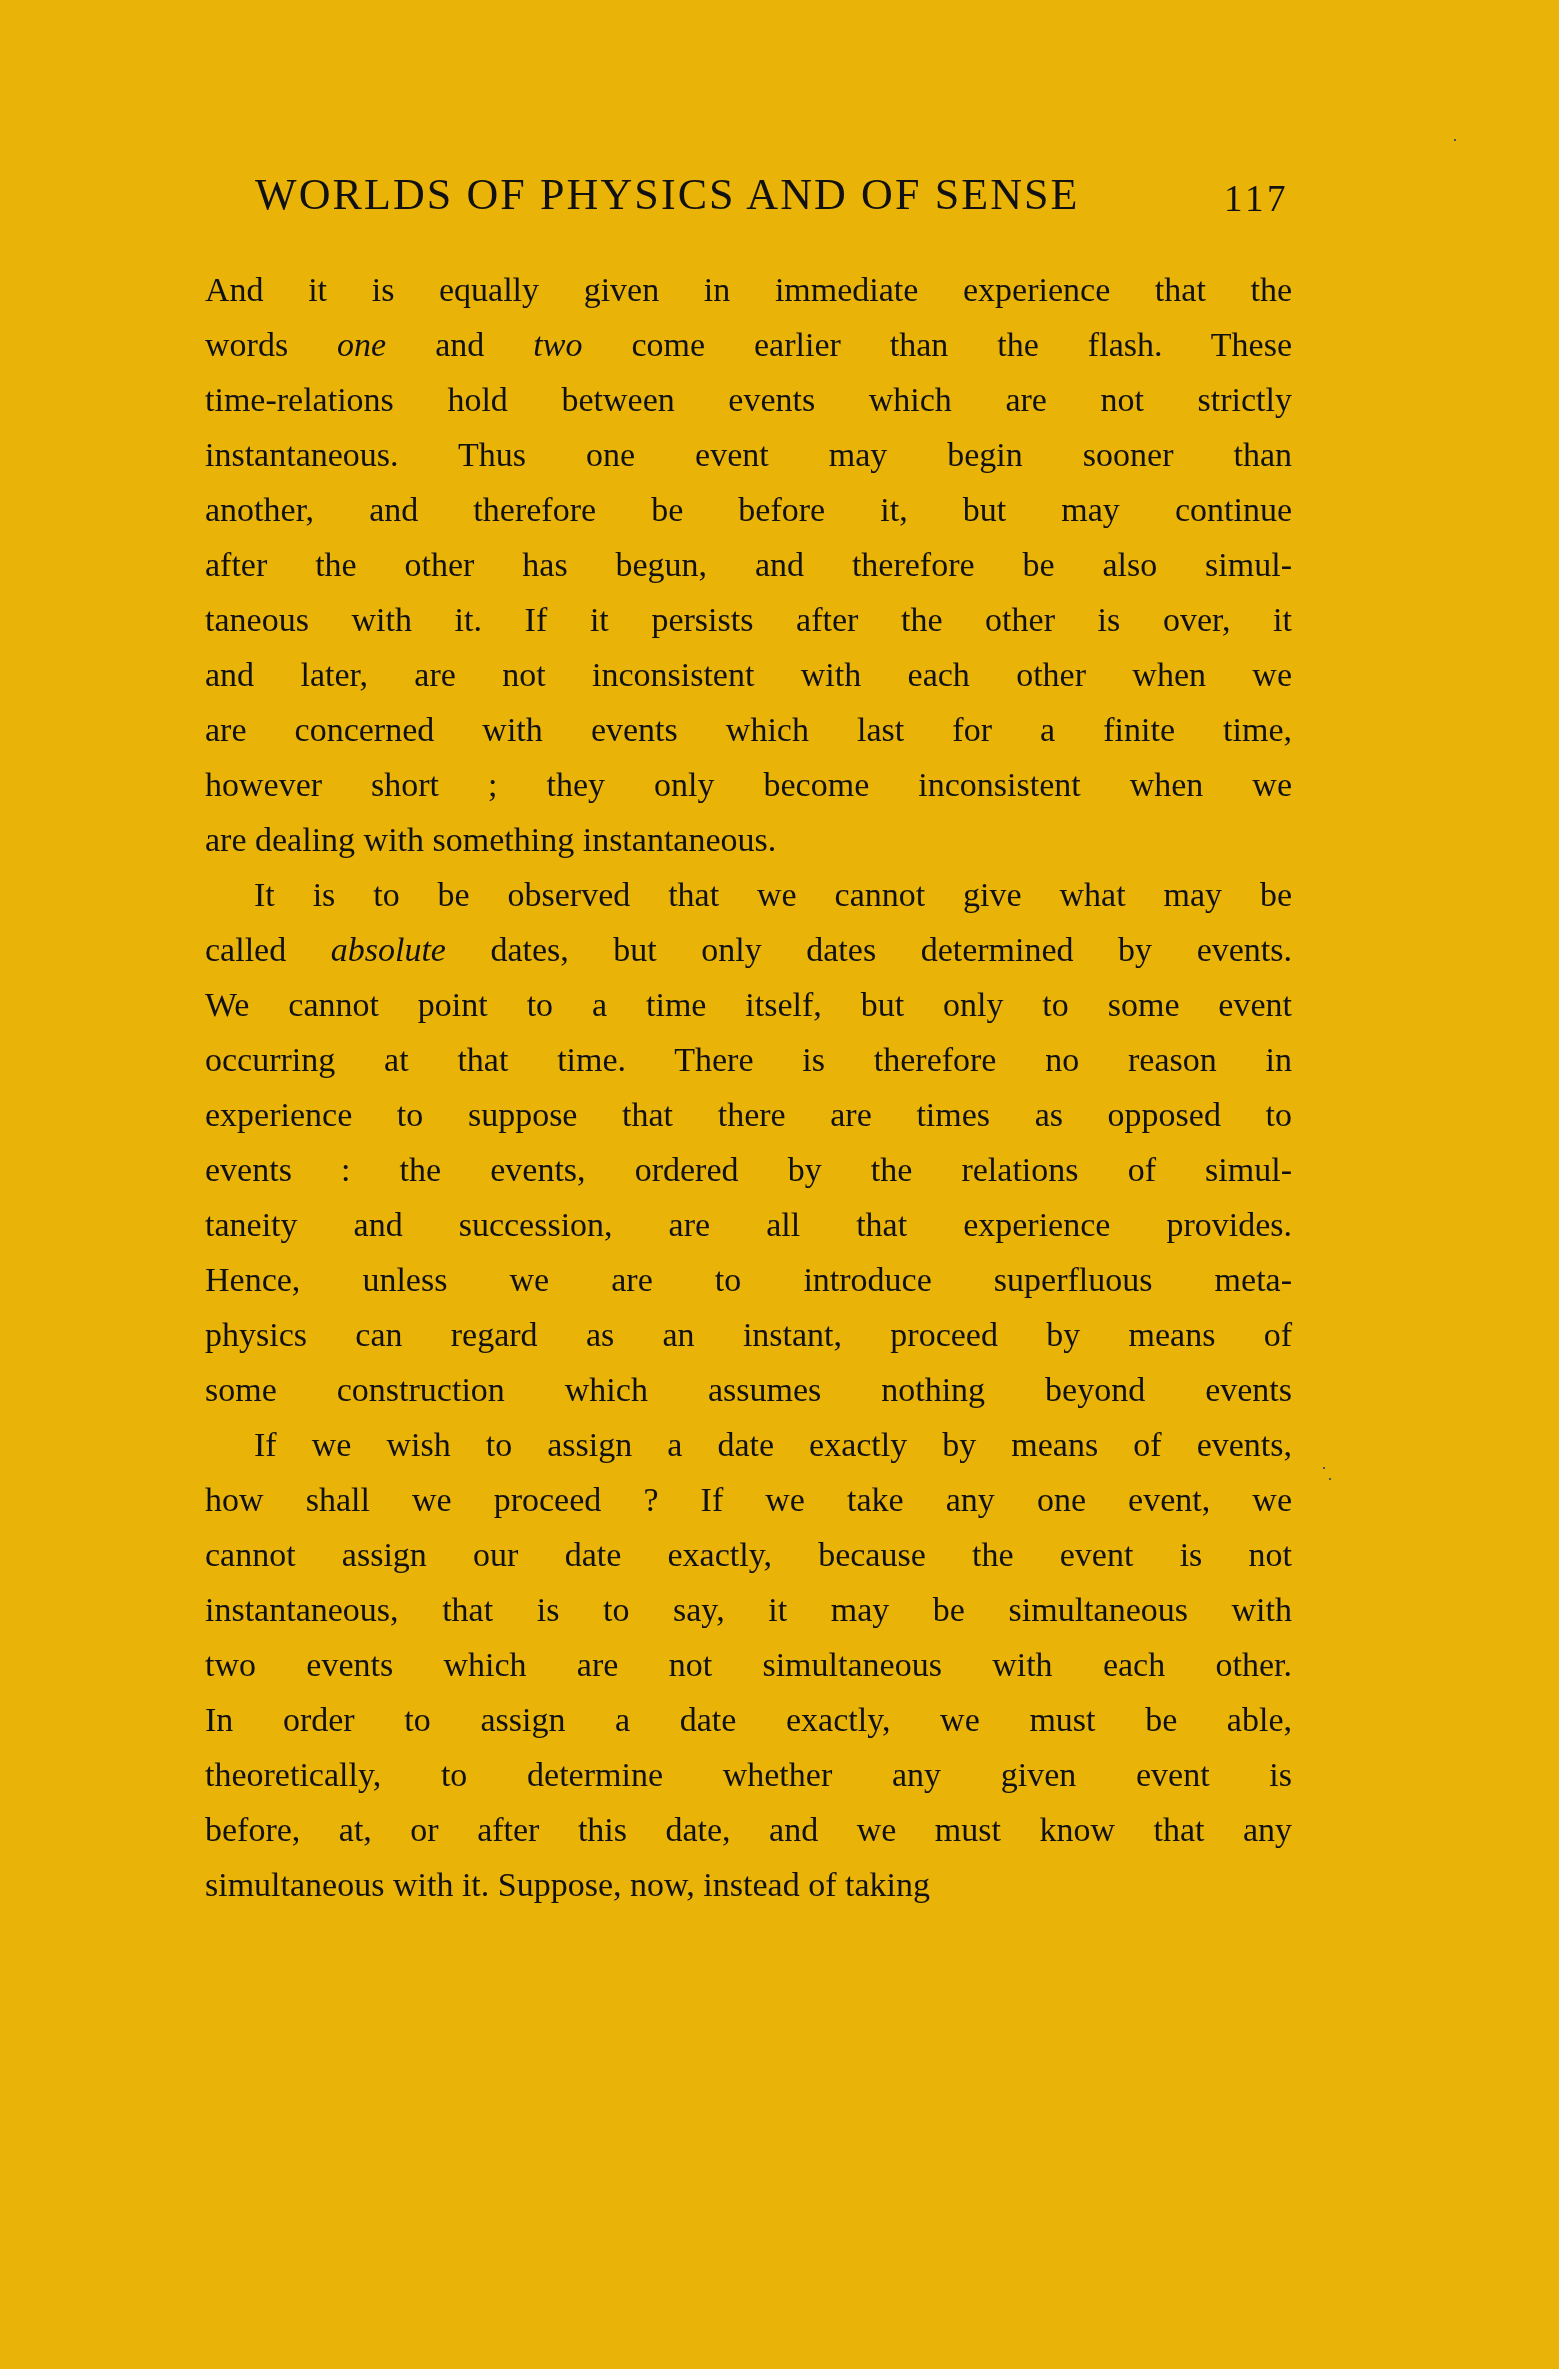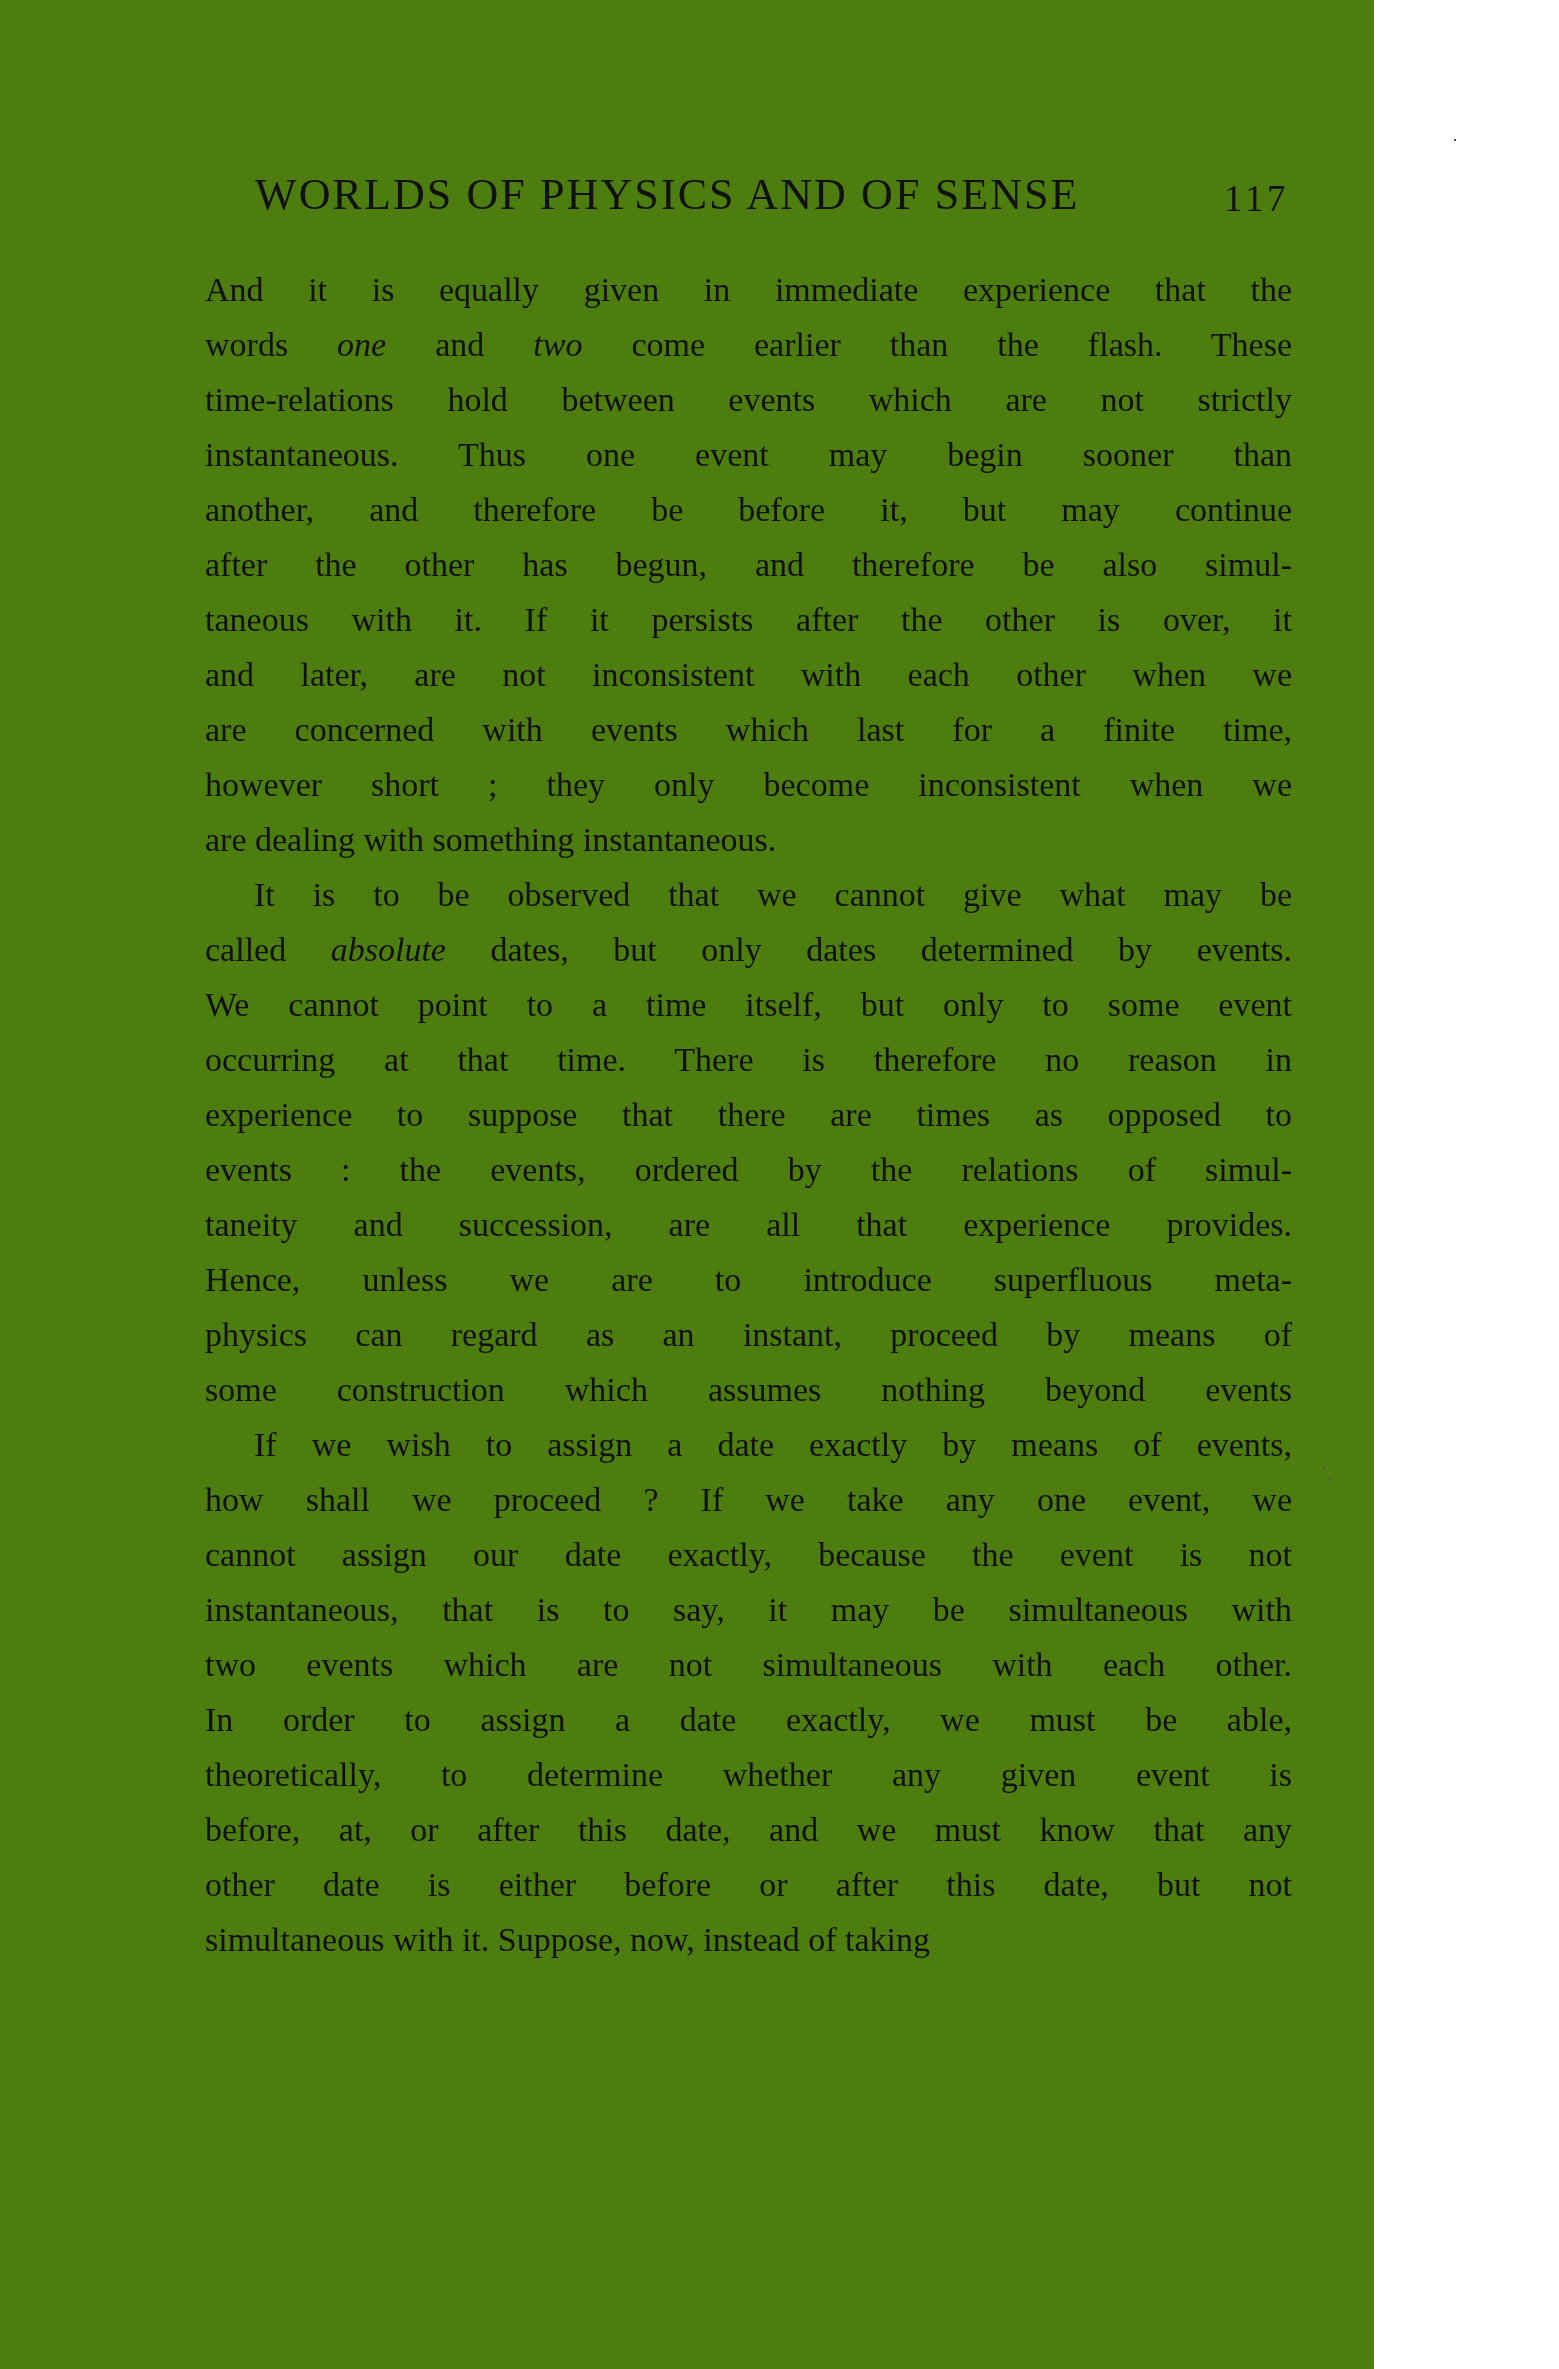--- a/index.html
+++ b/index.html
@@ -1,17 +1,17 @@
 <!DOCTYPE html>
 <html style="font-size:15px"><head>
 <meta charset="utf-8">
 <style>
   html, body { margin: 0; padding: 0; background: #ffffff; }
   body { width: 1559px; height: 2369px; position: relative; overflow: hidden; color: #111111; font-family: "Liberation Serif", "DejaVu Serif", serif; }
-  .page { position: absolute; left: 0; top: 0; width: 1374px; height: 2369px; background: #4d7c0f; }
+  .page { position: absolute; left: 0; top: 0; width: 1559px; height: 2369px; background: #eab308; }
   .running-head { position: absolute; left: 255px; top: 167px; width: 1038px; height: 56px; }
   .running-title { position: absolute; left: 0; top: 0; font-size: 44px; letter-spacing: 2.1px; line-height: 56px; white-space: nowrap; }
   .page-number { position: absolute; right: 3.7px; top: 3.7px; font-size: 37px; letter-spacing: 3.7px; line-height: 56px; }
   .body-text { position: absolute; left: 205px; top: 262px; width: 1087px; }
   .line { display: block; height: 55px; line-height: 55px; font-size: 34px; text-align: justify; text-align-last: justify; white-space: nowrap; overflow: visible; }
   .line.last { text-align-last: left; }
   .line.indent { padding-left: 49px; }
   .line i { font-style: italic; }
   .speck { position: absolute; width: 1.9px; height: 1.9px; background: #555; }
 </style>
@@ -52,21 +52,20 @@
       </div>
       <div>
         <span class="line indent"><span>If we wish to assign a date exactly by means of events,</span></span>
         <span class="line"><span>how shall we proceed ?  If we take any one event, we</span></span>
         <span class="line"><span>cannot assign our date exactly, because the event is not</span></span>
         <span class="line"><span>instantaneous, that is to say, it may be simultaneous with</span></span>
         <span class="line"><span>two events which are not simultaneous with each other.</span></span>
         <span class="line"><span>In order to assign a date exactly, we must be able,</span></span>
         <span class="line"><span>theoretically, to determine whether any given event is</span></span>
         <span class="line"><span>before, at, or after this date, and we must know that any</span></span>
-        <span class="line"><span>other date is either before or after this date, but not</span></span>
         <span class="line last"><span>simultaneous with it.  Suppose, now, instead of taking</span></span>
       </div>
     </div>
 
   <span class="speck" style="left:1454px; top:139px;"></span>
   <span class="speck" style="left:1323px; top:1467px;"></span>
   <span class="speck" style="left:1329px; top:1478px;"></span>
 </div>
 
 

